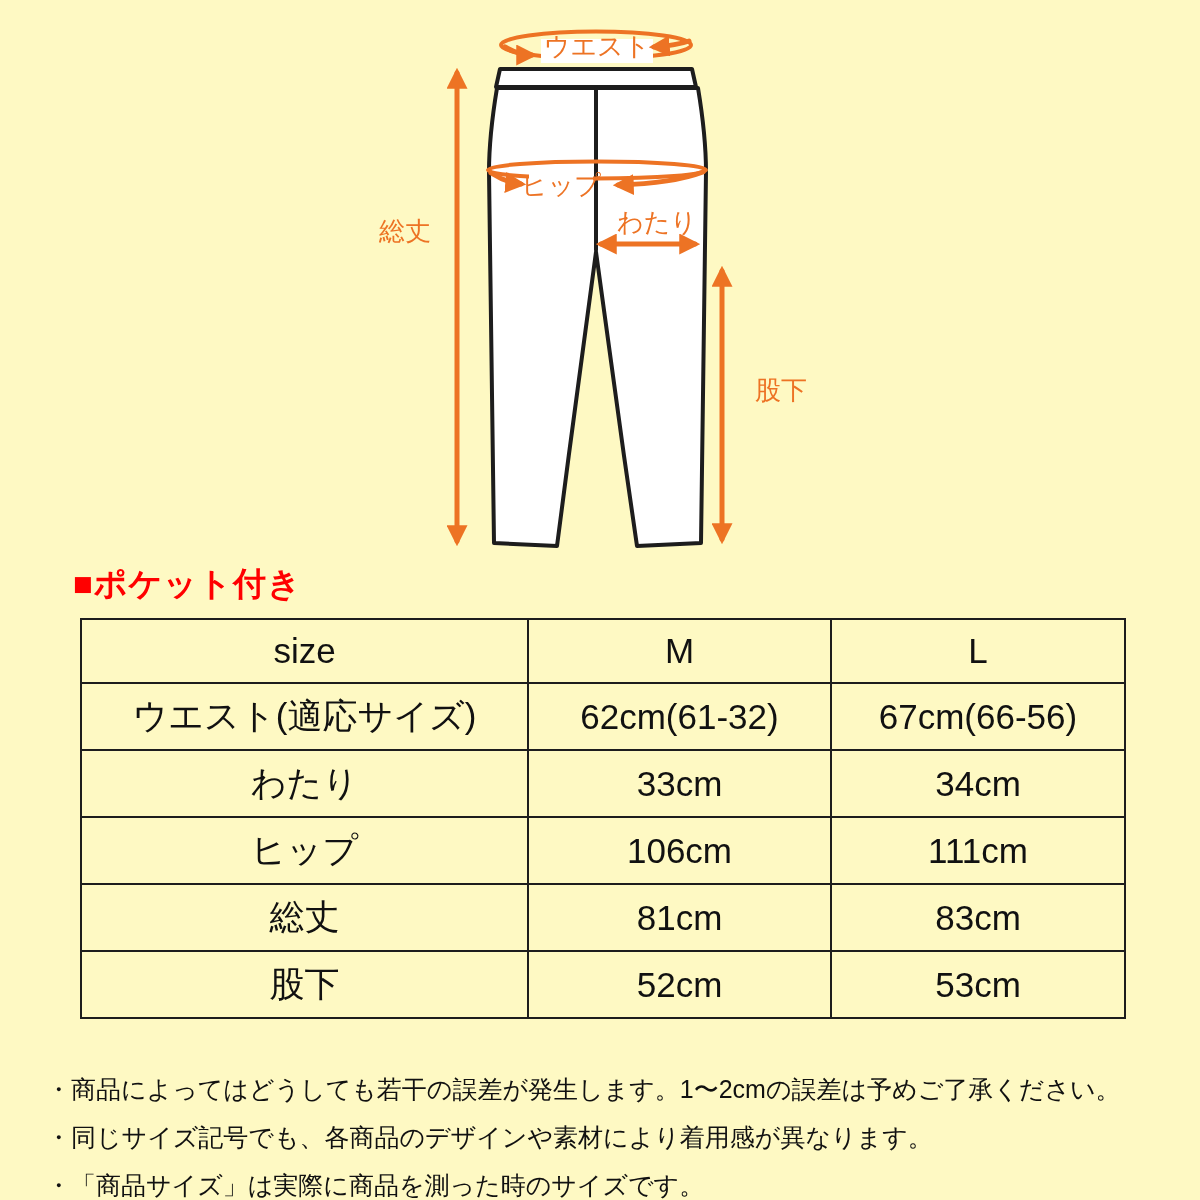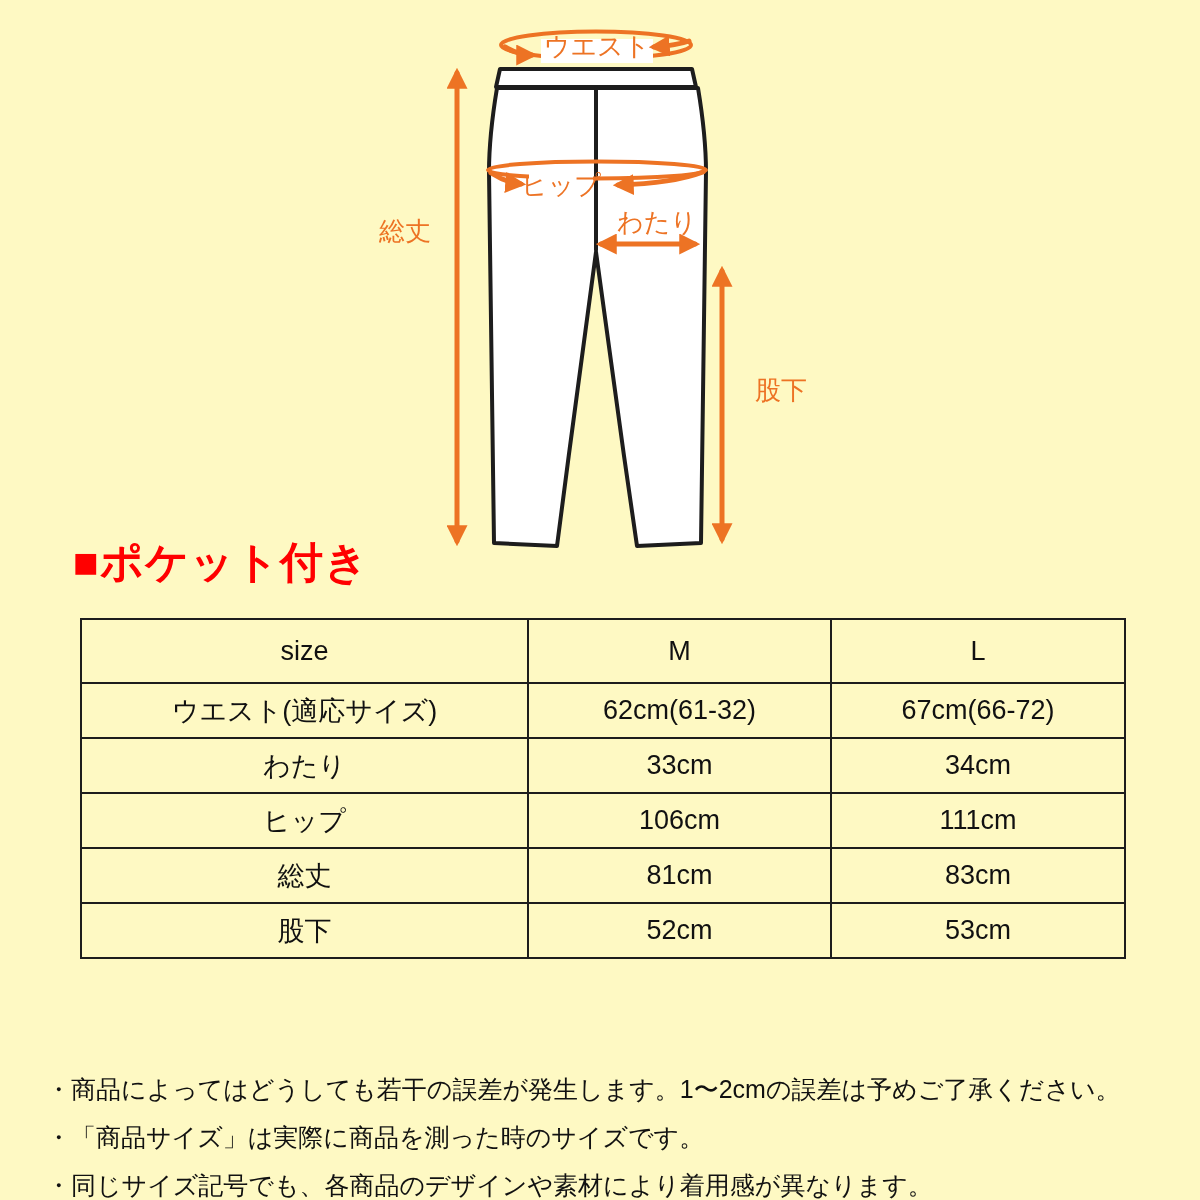--- a/index.html
+++ b/index.html
@@ -18,31 +18,31 @@
   .pants-stroke{fill:#ffffff;stroke:var(--outline_black);stroke-width:4;
     stroke-linejoin:round;stroke-linecap:round;}
   .pants-line{fill:none;stroke:var(--outline_black);stroke-width:4;stroke-linecap:round;}
   .ann-stroke{fill:none;stroke:var(--annotation_orange);stroke-width:5;stroke-linecap:round;}
   .ann-ellipse{fill:none;stroke:var(--annotation_orange);stroke-width:4;}
   .ann-text{font:26px "Liberation Sans","DejaVu Sans",sans-serif;
     fill:var(--annotation_orange);}
   .mask-rect{fill:#ffffff;}
 
   
-  .pocket-heading{position:absolute;left:73px;top:534px;
-    font-size:43px;font-weight:bold;color:var(--heading_red);letter-spacing:1px;}
+  .pocket-heading{position:absolute;left:73px;top:562px;
+    font-size:33px;font-weight:bold;color:var(--heading_red);letter-spacing:1px;font-family:Liberation Mono, monospace;}
 
   
   .size-table{position:absolute;left:80px;top:618px;border-collapse:collapse;
     table-layout:fixed;width:1044px;}
   .size-table th,.size-table td{border:2px solid var(--table_border);
     text-align:center;vertical-align:middle;font-weight:normal;
-    font-size:27px;color:#111;padding:0;}
+    font-size:35px;color:#111;padding:0;}
   .size-table .hdr-row th{height:64px;}
-  .size-table .data-row td{height:55px;}
+  .size-table .data-row td{height:67px;}
 
   
   .notes{position:absolute;left:46px;top:1074px;width:1120px;}
   .note-line{font-size:25px;color:#111;line-height:30px;margin-bottom:18px;
     white-space:nowrap;}
 </style>
 </head>
 <body>
 
 <div class="stage">
@@ -109,21 +109,21 @@
     </colgroup>
     <tbody>
       <tr class="hdr-row">
         <th>size</th>
         <th>M</th>
         <th>L</th>
       </tr>
       <tr class="data-row">
         <td>ウエスト(適応サイズ)</td>
         <td>62cm(61-32)</td>
-        <td>67cm(66-72)</td>
+        <td>67cm(66-56)</td>
       </tr>
       <tr class="data-row">
         <td>わたり</td>
         <td>33cm</td>
         <td>34cm</td>
       </tr>
       <tr class="data-row">
         <td>ヒップ</td>
         <td>106cm</td>
         <td>111cm</td>
@@ -136,17 +136,17 @@
       <tr class="data-row">
         <td>股下</td>
         <td>52cm</td>
         <td>53cm</td>
       </tr>
     </tbody>
   </table>
 
   <div class="notes">
     <div class="note-line">・商品によってはどうしても若干の誤差が発生します。1〜2cmの誤差は予めご了承ください。</div>
+    <div class="note-line">・同じサイズ記号でも、各商品のデザインや素材により着用感が異なります。</div>
     <div class="note-line">・「商品サイズ」は実際に商品を測った時のサイズです。</div>
-    <div class="note-line">・同じサイズ記号でも、各商品のデザインや素材により着用感が異なります。</div>
   </div>
 
 </div>
 
 </body></html>

